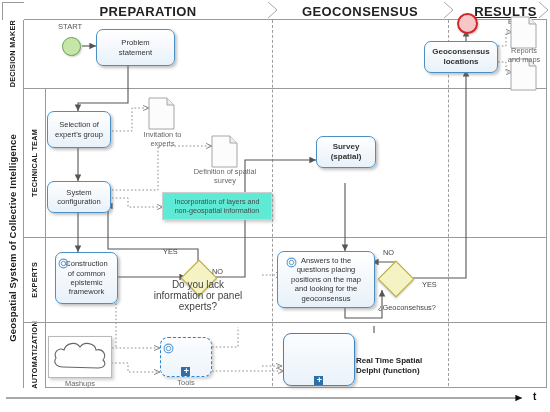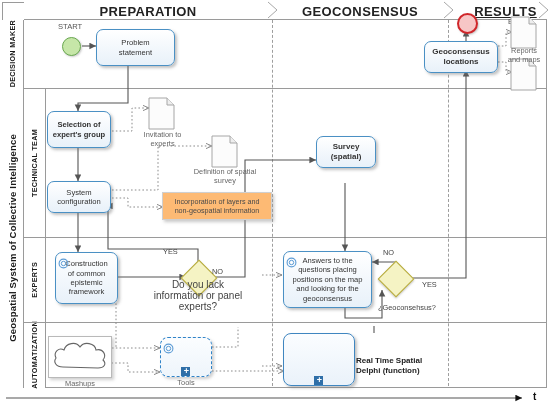--- a/index.html
+++ b/index.html
@@ -86,21 +86,21 @@
   
   .gw{position:absolute;width:24px;height:24px;
       background:#f5f3c4;border:1.3px solid #b5a93a;
       transform:rotate(45deg);box-shadow:1px 1px 2px rgba(120,120,120,.4);}
   
   .doc{position:absolute;}
   .doc-cap{position:absolute;font-size:7.4px;color:#666;text-align:center;
     line-height:1.2;}
   
   .annot{position:absolute;box-sizing:border-box;
-    border:1px solid #cfcfcf;background:#fdba74;
+    border:1px solid #cfcfcf;background:#5eead4;
     box-shadow:2px 2px 3px rgba(150,150,150,.5);
     font-size:7.2px;color:#4a4a4a;line-height:1.3;text-align:center;
     display:flex;align-items:center;justify-content:center;padding:2px;}
   
   .cloudbox{position:absolute;box-sizing:border-box;border:1px solid #b9b9b9;
     background:#fff;box-shadow:2px 2px 3px rgba(150,150,150,.45);}
   
   .lbl{position:absolute;font-size:7.4px;color:#444;white-space:nowrap;text-align:center;}
   .lbl-b{position:absolute;font-size:8px;color:#222;font-weight:bold;
     line-height:1.25;text-align:left;}
@@ -253,21 +253,21 @@
   </div>
   <div class="doc" style="left:510px;top:58px;">
     <svg width="28" height="34" viewBox="0 0 28 34">
       <path d="M1,1 L19,1 L26,8 L26,32 L1,32 Z" fill="#fcfcfc" stroke="#a6a6a6" stroke-width="1"></path>
       <path d="M19,1 L19,8 L26,8" fill="#eeeeee" stroke="#a6a6a6" stroke-width="1"></path>
     </svg>
   </div>
   <div class="doc-cap" style="left:500px;top:47px;width:48px;white-space:pre-line;">Reports
 and maps</div>
 
-  <div class="task" style="left:47px;top:111px;width:64px;height:37px;font-weight:bold;">
+  <div class="task" style="left:47px;top:111px;width:64px;height:37px;">
     <span style="white-space:pre-line;">Selection of
 expert's group</span>
   </div>
 
   <div class="task" style="left:47px;top:181px;width:64px;height:32px;">
     <span style="white-space:pre-line;">System
 configuration</span>
   </div>
 
   <div class="doc" style="left:148px;top:97px;">
@@ -311,21 +311,21 @@
     </svg>
   </div>
 
   <div class="gw" style="left:186px;top:265px;"></div>
   <div class="lbl" style="left:152px;top:279px;width:92px;white-space:pre-line;font-size:10px;">Do you lack
 information or panel
 experts?</div>
   <div class="lbl" style="left:163px;top:247px;">YES</div>
   <div class="lbl" style="left:212px;top:267px;">NO</div>
 
-  <div class="task" style="left:283px;top:251px;width:89px;height:57px;">
+  <div class="task" style="left:277px;top:251px;width:98px;height:57px;">
     <span style="white-space:pre-line;">Answers to the
 questions placing
 positions on the map
 and looking for the
 geoconsensus</span>
   </div>
   <div class="swirl" style="left:286px;top:254px;">
     <svg width="11" height="11" viewBox="0 0 11 11">
       <circle cx="5.5" cy="5.5" r="4.4" fill="none" stroke="#5b9bd5" stroke-width="1.1"></circle>
       <circle cx="5.5" cy="5.5" r="2.2" fill="none" stroke="#5b9bd5" stroke-width="1"></circle>

